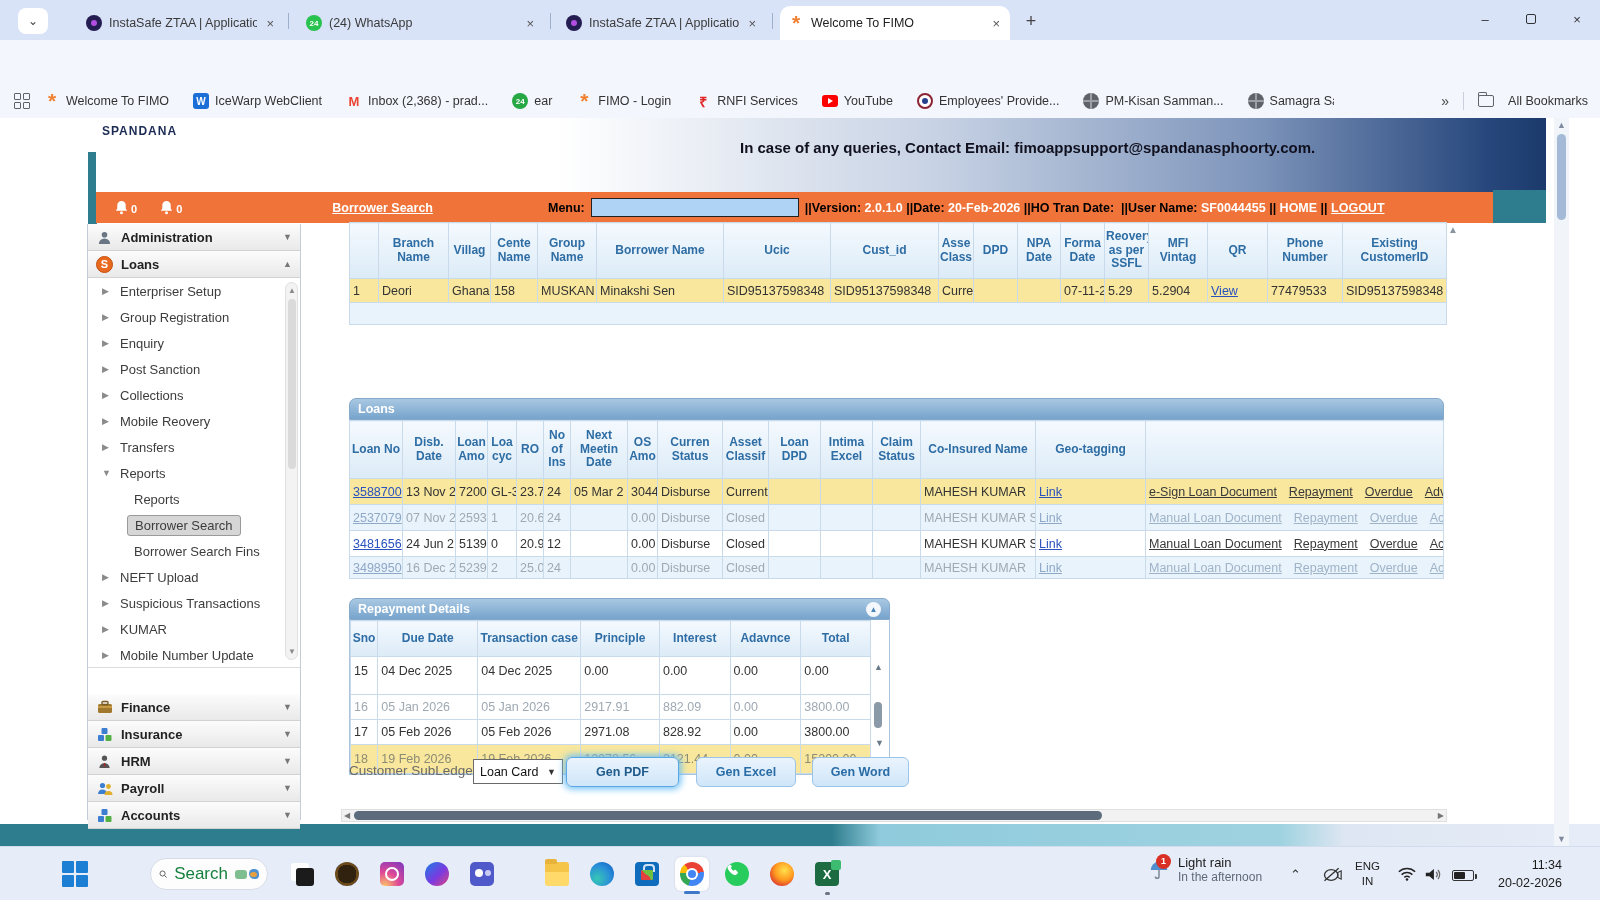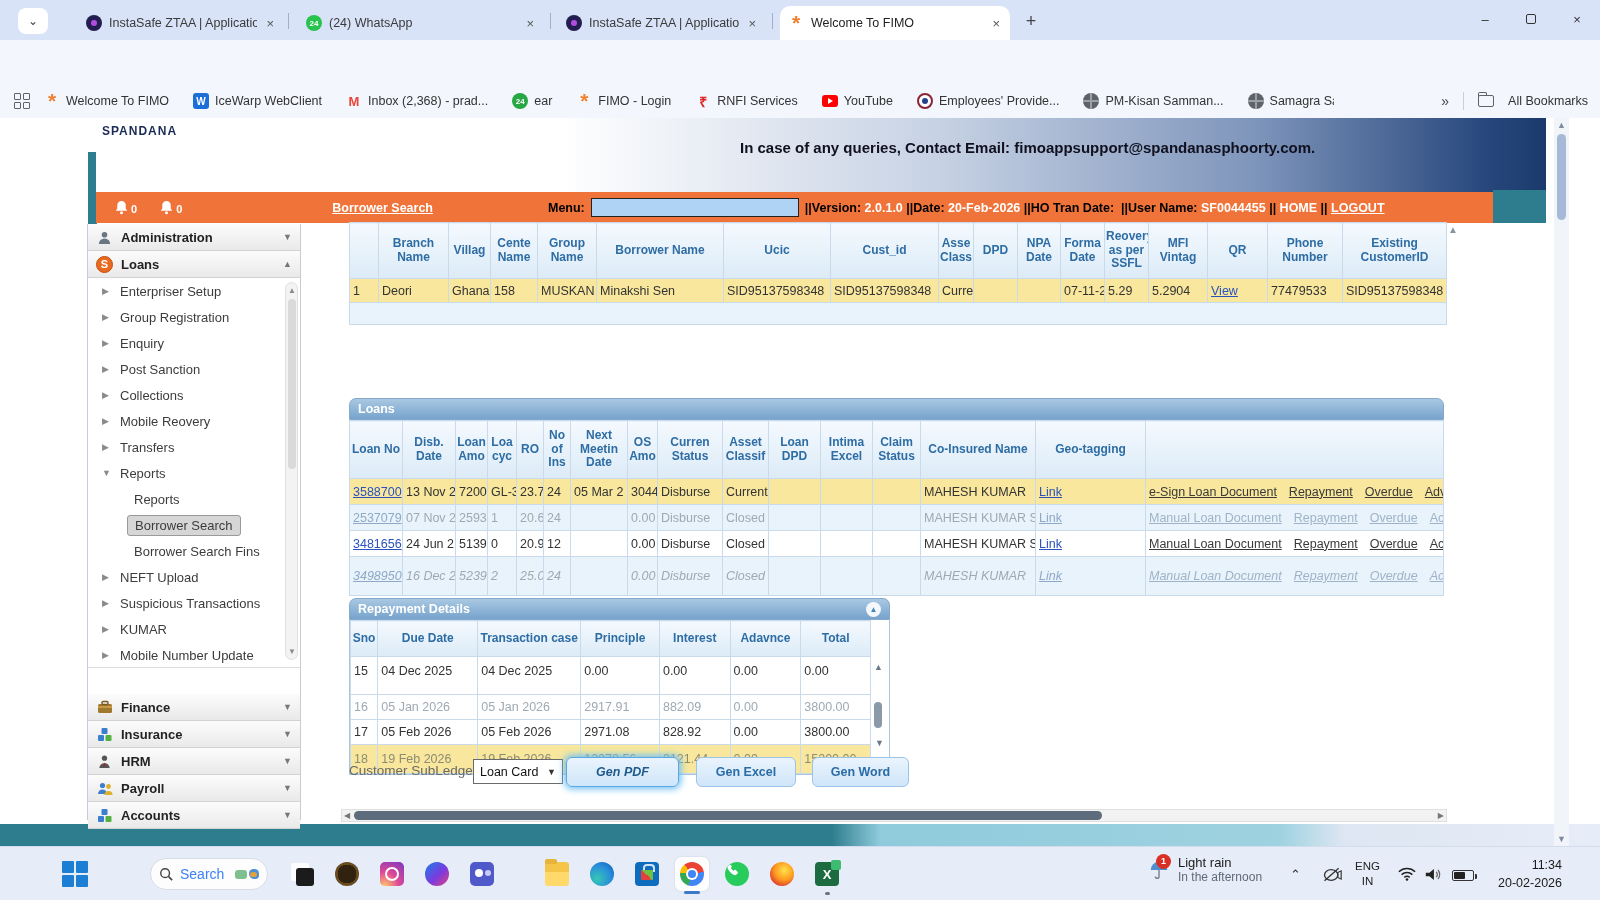--- a/index.html
+++ b/index.html
@@ -133,21 +133,21 @@
   .vscroll{position:absolute;left:1554px;top:118px;width:15px;height:728px;background:#f1f4f9}
   .vscroll .thumb{position:absolute;left:3px;top:16px;width:9px;height:86px;background:#a4bad6;border-radius:5px}
   .vscroll .up,.vscroll .dn{position:absolute;left:3px;font-size:9px;color:#7d8aa0}
   .vscroll .up{top:2px}.vscroll .dn{bottom:2px}
 
   
   .taskbar{position:absolute;left:0;top:846px;width:1600px;height:54px;background:#e7edf8;border-top:1px solid #d3dcec}
   .start-btn{position:absolute;left:62px;top:14px;width:26px;height:26px;display:grid;grid-template-columns:12px 12px;grid-gap:2px}
   .start-btn span{width:12px;height:12px;background:#1d7fd4;border-radius:1px}
   .search-pill{position:absolute;left:150px;top:11px;width:118px;height:32px;background:#fdfdfd;border:1px solid #d7dce8;border-radius:16px;display:flex;align-items:center;padding:0 8px;gap:7px}
-  .search-pill .stext{font-size:14px;color:#3b82f6}
+  .search-pill .stext{font-size:17px;color:#15803d}
   .pill-deco{margin-left:auto;display:flex;gap:2px;align-items:center}
   .deco-binocs{width:12px;height:9px;background:#7fbf8f;border-radius:3px}
   .deco-bird{width:10px;height:10px;background:#4f8fd0;border-radius:50% 50% 40% 60%;position:relative}
   .deco-bird::after{content:"";position:absolute;left:1px;top:3px;width:7px;height:5px;background:#e8a03c;border-radius:50%}
   .task-icon{position:absolute;top:10px;width:34px;height:34px;display:flex;align-items:center;justify-content:center;border-radius:6px}
   .task-icon.active{background:#fdfdfd;box-shadow:0 0 2px #c0c8d8}
   .task-icon.active::after{content:"";position:absolute;bottom:-3px;left:9px;width:16px;height:3px;background:#3d78c9;border-radius:2px}
   .task-icon.dot::after{content:"";position:absolute;bottom:-4px;left:15px;width:5px;height:3px;background:#6a7484;border-radius:2px}
   .ti{width:24px;height:24px;border-radius:5px;position:relative}
   .ti-taskview{background:#1b1b1b;border-radius:3px;box-shadow:-5px -5px 0 0 #fdfdfd;width:18px;height:18px;margin-left:5px;margin-top:5px}
@@ -663,21 +663,21 @@
             <td>0.00</td>
             <td>Disburse</td>
             <td>Closed</td>
             <td></td>
             <td></td>
             <td></td>
             <td>MAHESH KUMAR S</td>
             <td><a class="lnk">Link</a></td>
             <td><a class="act-lnk">Manual Loan Document</a><a class="act-lnk">Repayment</a><a class="act-lnk">Overdue</a><a class="act-lnk">Ac</a></td>
           </tr>
-          <tr class="pale muted" style="height: 39px; font-style: italic;">
+          <tr class="pale muted" style="height: 22px;">
             <td><a class="lnk">3498950</a></td>
             <td>16 Dec 2</td>
             <td>52390</td>
             <td>2</td>
             <td>25.0</td>
             <td>24</td>
             <td></td>
             <td>0.00</td>
             <td>Disburse</td>
             <td>Closed</td>
@@ -903,15 +903,15 @@
   </div>
   <div class="battery">
       <span></span>
     </div>
   <div class="clock">
     <div>11:34</div>
     <div>20-02-2026</div>
   </div>
 </div>
 
-<div class="gen-btn focus" style="left: 566px; width: 113px; font-style: italic;">Gen PDF</div>
+<div class="gen-btn focus" style="left: 566px; width: 113px;">Gen PDF</div>
 <div class="gen-btn" style="left: 696px; width: 100px;">Gen Excel</div>
 <div class="gen-btn" style="left: 812px; width: 97px;">Gen Word</div>
 
 </body></html>

